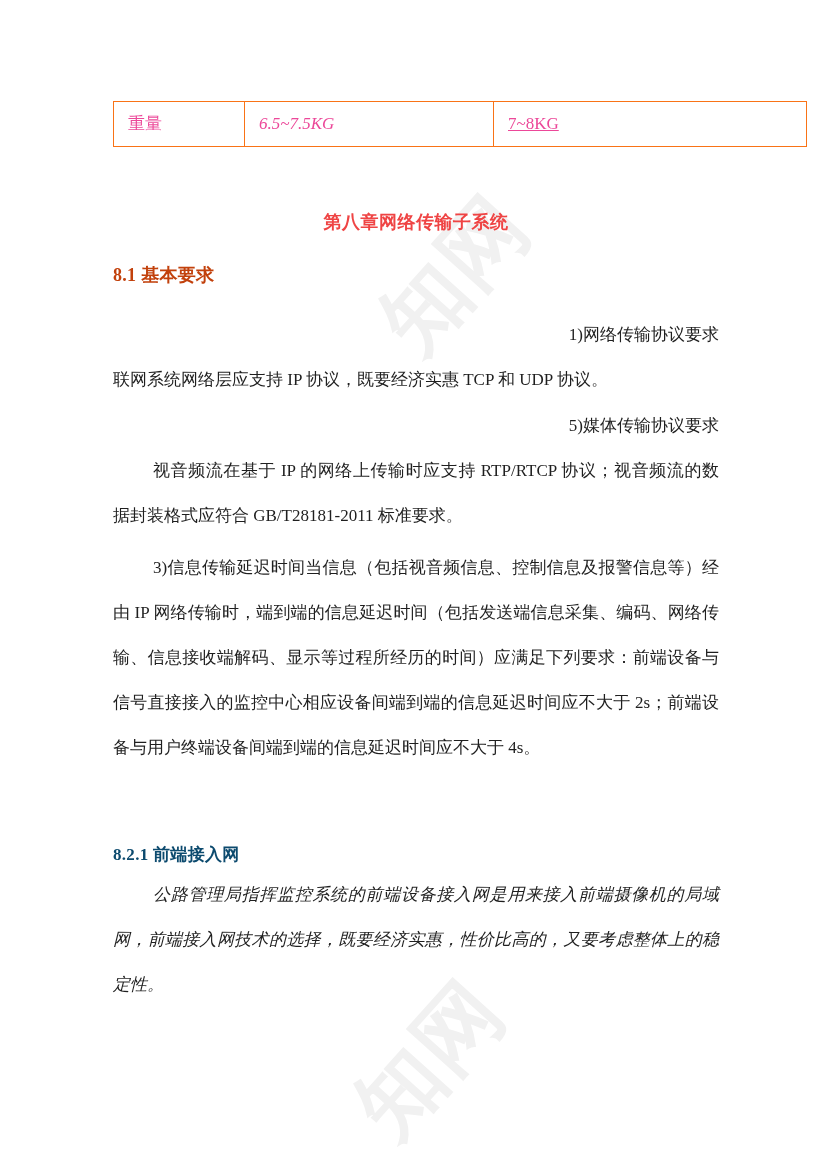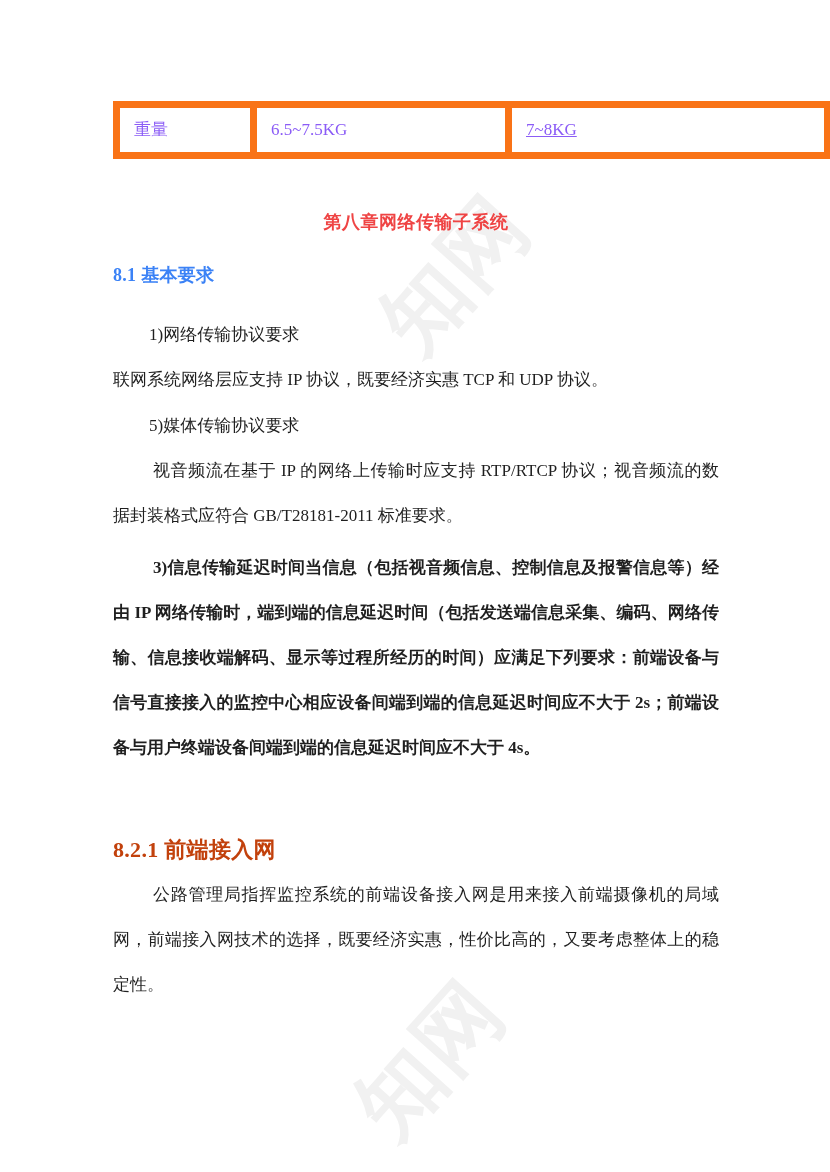--- a/index.html
+++ b/index.html
@@ -65,88 +65,89 @@
   
   .spec-table {
     position: absolute;
     left: 113px;
     top: 101px;
     width: 606px;
     border-collapse: collapse;
     table-layout: fixed;
   }
   .spec-table td {
-    border: 7px solid #f97316;
+    border: 1px solid #f97316;
     height: 44px;
     padding: 0 14px;
     font-size: 17px;
     line-height: 1.3;
     vertical-align: middle;
-    color: #8b5cf6;
+    color: #ec4899;
     background: #ffffff;
   }
   .col-label { width: 102px; }
-  .col-a     { width: 220px; }
+  .col-a     { width: 220px; font-style: italic; }
   .col-b     { width: 284px; text-decoration: underline; }
 
   
   .chapter-title {
     position: absolute;
     left: 113px;
     top: 210px;
     width: 606px;
     text-align: center;
     font-size: 18px;
     font-weight: 700;
     letter-spacing: 0.5px;
     color: #ef4444;
   }
   .h2 {
     position: absolute;
     left: 113px;
     font-size: 18px;
     font-weight: 700;
     letter-spacing: 0.3px;
-    color: #3b82f6;
+    color: #c2410c;
     white-space: nowrap;
   }
   .h2-81  { top: 263px; }
   .h2-82  { top: 783px; }
   .h3 {
     position: absolute;
     left: 113px;
-    font-size: 22px;
+    font-size: 17px;
     font-weight: 700;
     letter-spacing: 0.3px;
-    color: #c2410c;
+    color: #0c4a6e;
     white-space: nowrap;
+    margin-top: 8px;
   }
   .h3-821 { top: 835px; }
 
   
   .para {
     position: absolute;
     left: 113px;
     width: 606px;
     font-size: 17px;
     line-height: 45px;
     text-align: justify;
     text-justify: inter-ideograph;
     color: #1f1f1f;
   }
-  .para.indent { text-indent: 36px; }
+  .para.indent { text-indent: 36px; text-align: right; }
   .para.indent2 { text-indent: 40px; }
   .para-short { text-align: left; }
 
   .p-1   { top: 312px; }
   .p-2   { top: 357px; }
   .p-3   { top: 403px; }
   .p-4   { top: 448px; }
-  .p-5   { top: 545px; font-weight: bold; }
-  .p-6   { top: 872px; }
+  .p-5   { top: 545px; }
+  .p-6   { top: 872px; font-style: italic; }
   .p-7   { top: 1015px; }
 </style>
 </head>
 <body>
 
 <div class="page">
 
   <div class="wm-layer">
     <div class="wm wm-1">知网</div>
     <div class="wm wm-2">知网</div>

